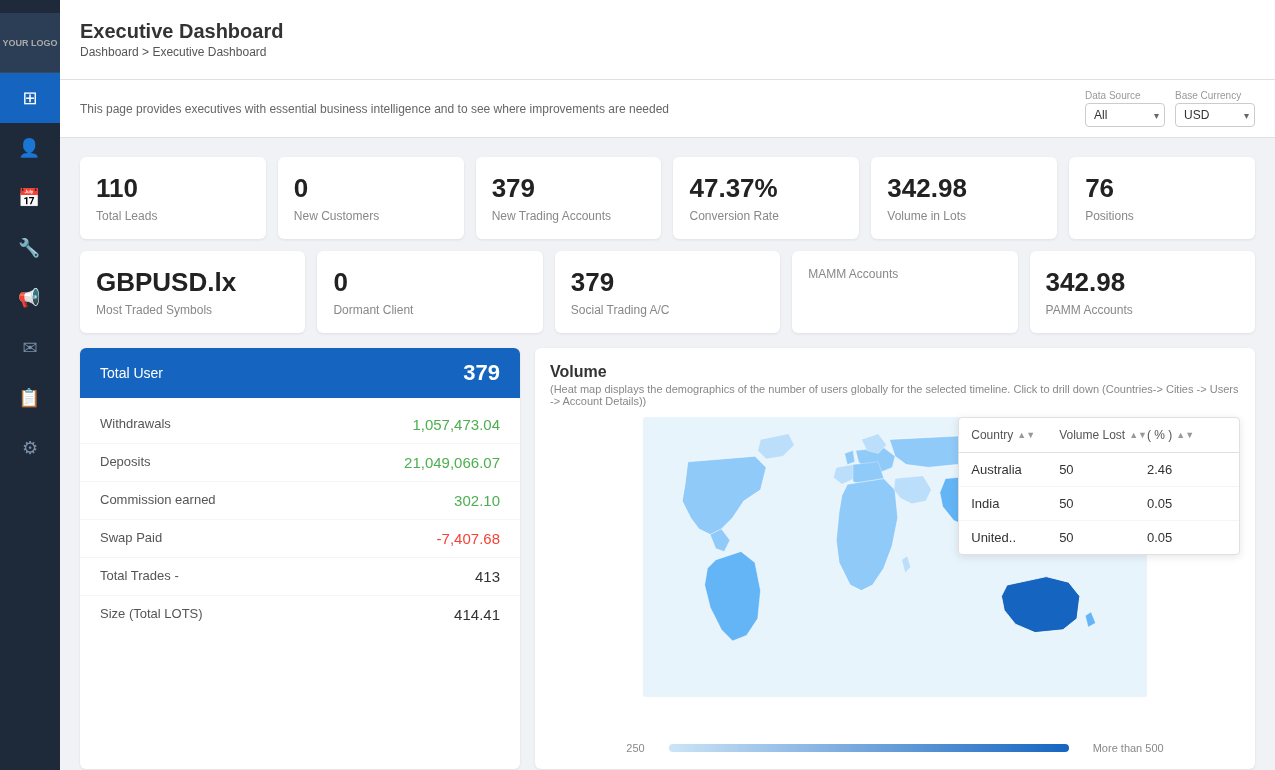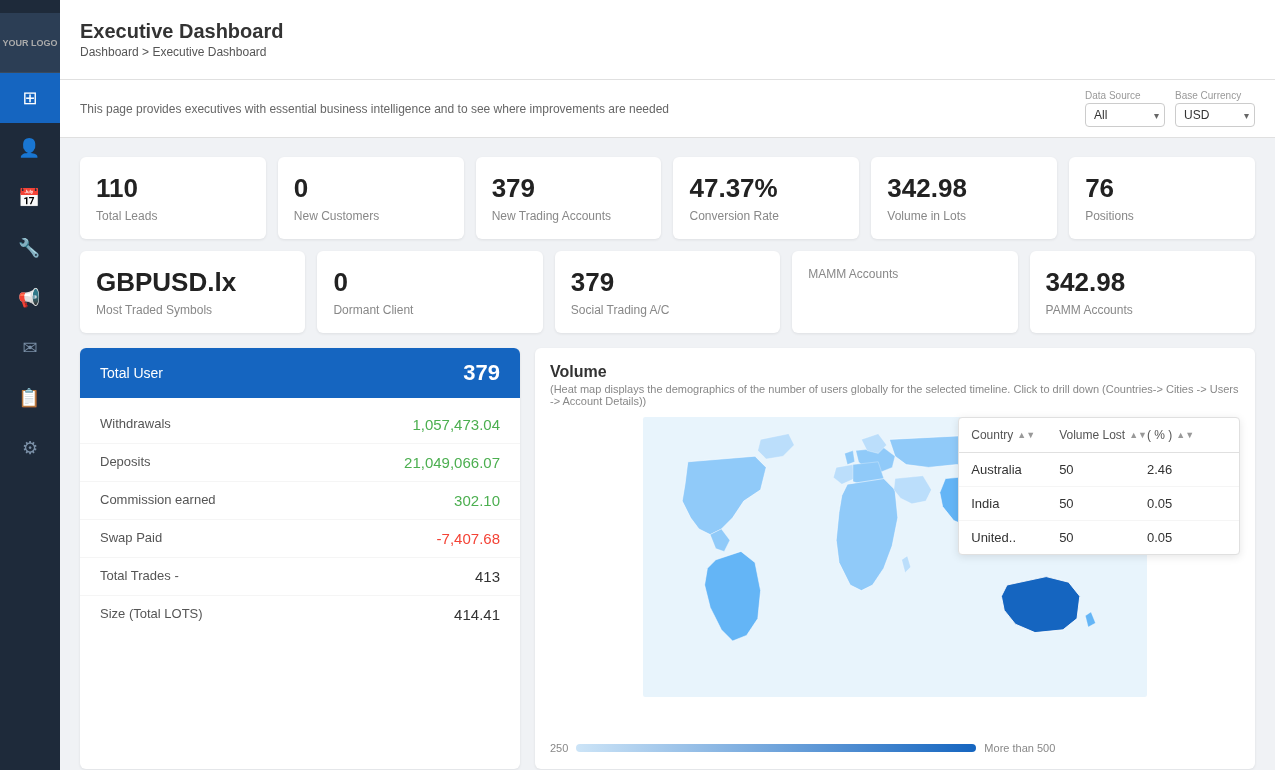--- a/index.html
+++ b/index.html
@@ -280,23 +280,23 @@
       border-bottom: 1px solid #f5f5f5;
       font-size: 13px;
       color: #333;
     }
     .table-row-data:last-child { border-bottom: none; }
 
     
     .map-legend {
       display: flex;
       align-items: center;
-      gap: 8px;
+      gap: 24px;
       margin-top: 5px;
-      justify-content: flex-start;
+      justify-content: center;
     }
     .legend-bar {
       width: 400px;
       height: 8px;
       background: linear-gradient(to right, #cce4f7, #1565c0);
       border-radius: 4px;
     }
     .legend-label {
       font-size: 11px;
       color: #888;

